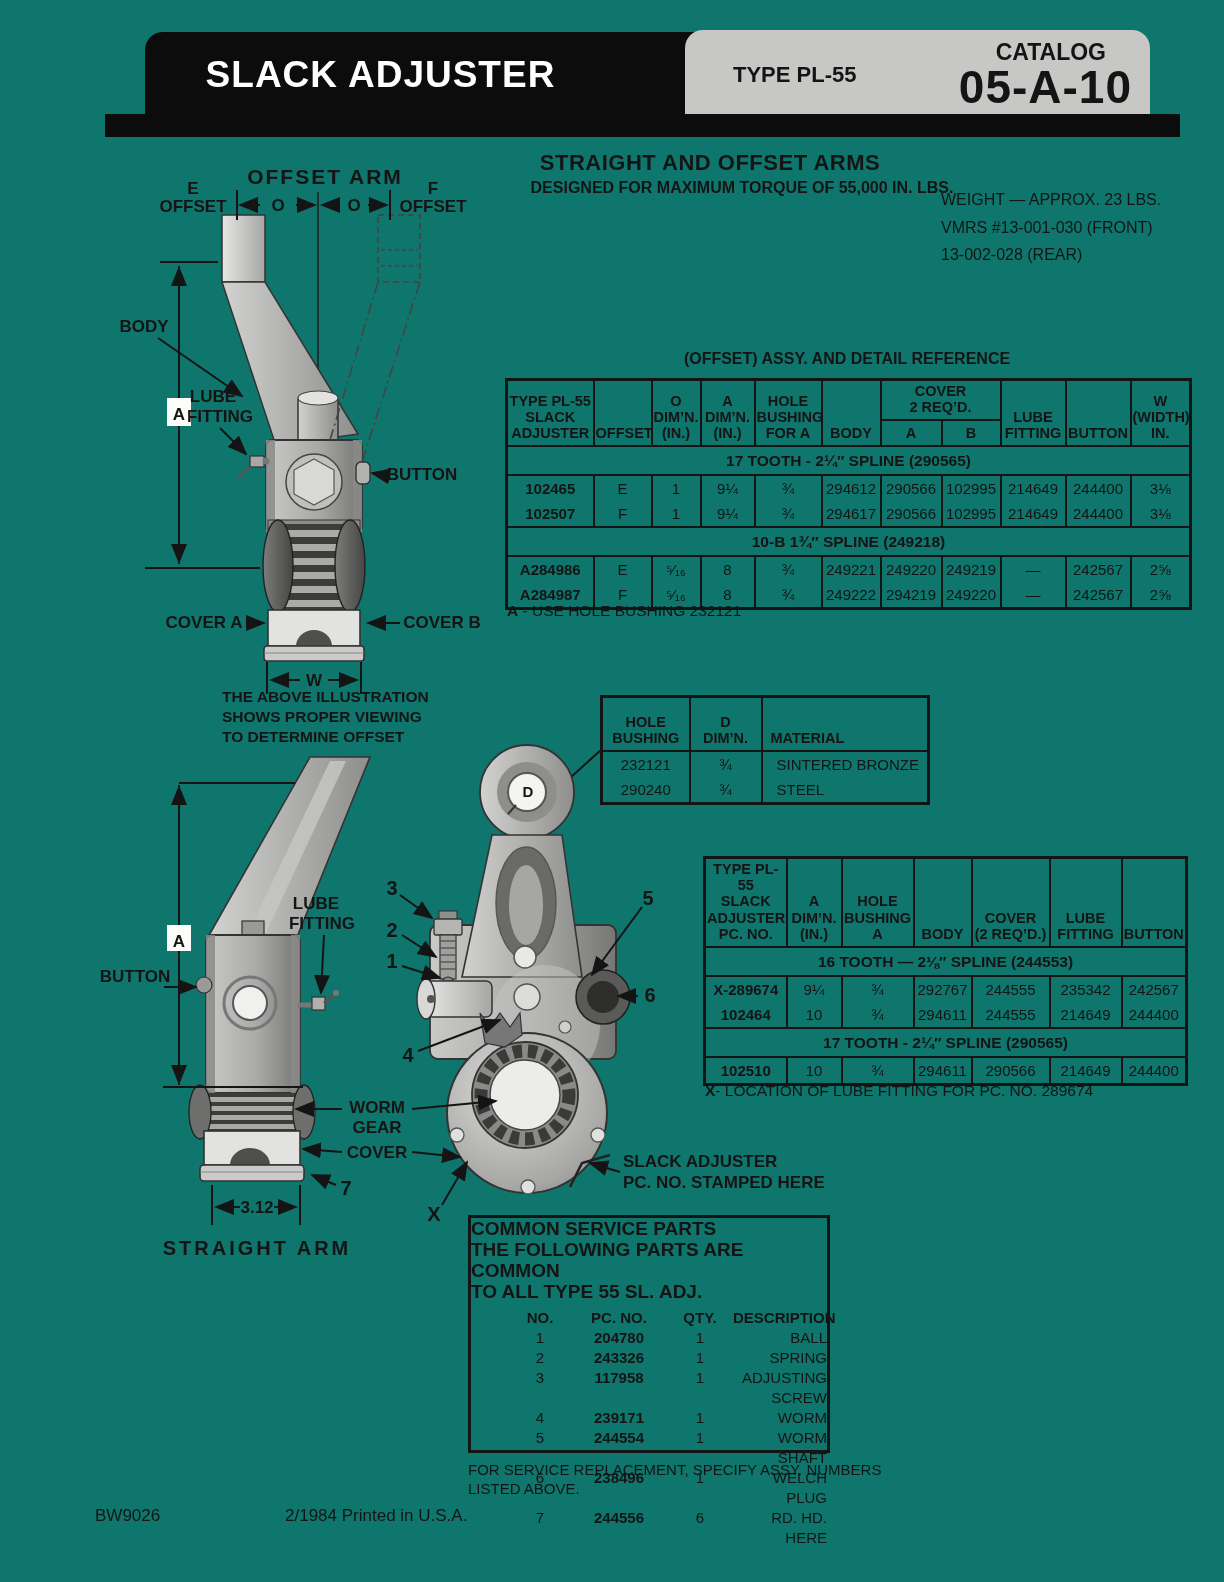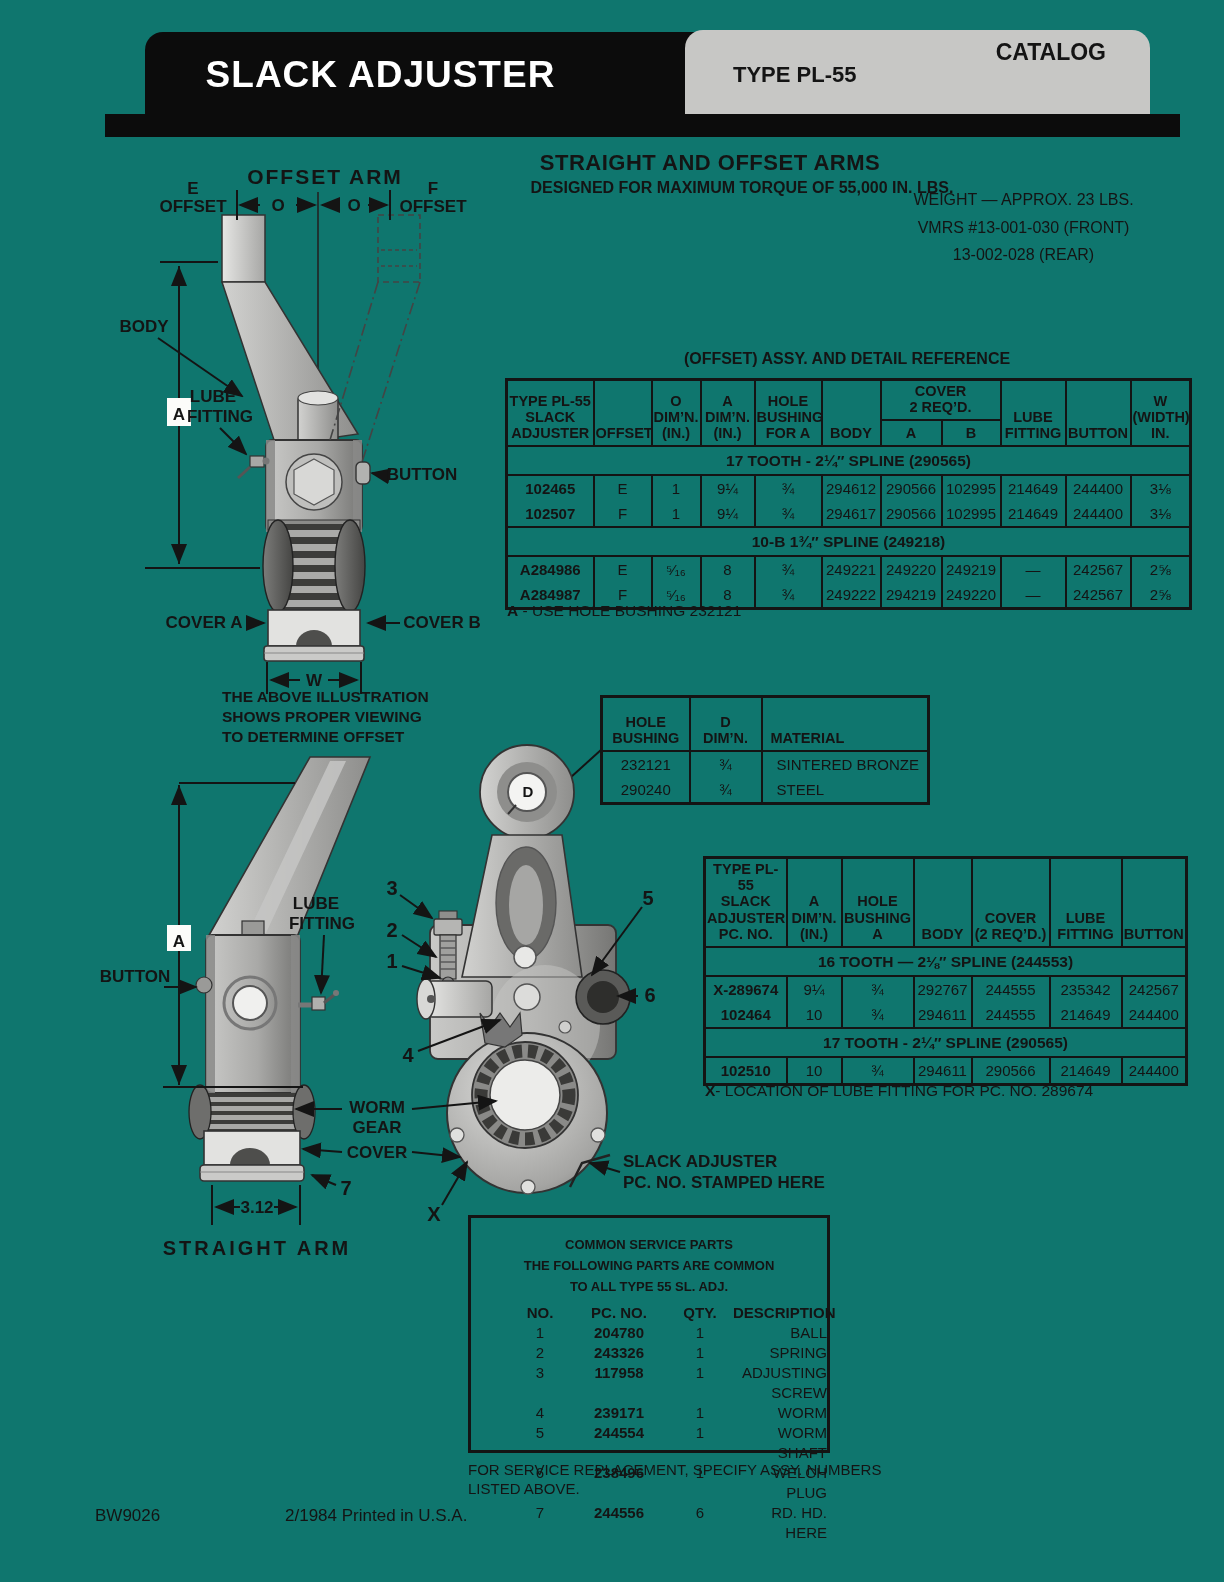--- a/index.html
+++ b/index.html
@@ -18,21 +18,21 @@
   }
   .tab-gray { left:685px; top:30px; width:465px; height:94px; background:#c7c7c5; border-radius:18px 18px 0 0; }
   .tab-gray .type   { position:absolute; left:48px; top:32px; font-size:22px; font-weight:700; }
   .tab-gray .cat    { position:absolute; right:44px; top:9px; font-size:23px; font-weight:700; }
   .tab-gray .catnum { position:absolute; right:18px; top:30px; font-size:46px; font-weight:700; letter-spacing:1px; }
   .black-bar { left:105px; top:114px; width:1075px; height:23px; background:#0c0c0c; }
 
   
   .main-title { left:460px; top:150px; width:500px; text-align:center; font-size:22px; font-weight:700; letter-spacing:0.5px; }
   .main-sub   { left:462px; top:179px; width:560px; text-align:center; font-size:16px; font-weight:700; }
-  .weight-blk { left:906px; top:186px; width:235px; text-align:center; font-size:16px; line-height:27.5px; }
+  .weight-blk { left:941px; top:186px; width:235px; text-align:left; font-size:16px; line-height:27.5px; }
 
   
   .tbl-title { position:absolute; text-align:center; font-size:16px; font-weight:700; }
   table.ref { position:absolute; border-collapse:collapse; table-layout:fixed; border:3px solid #141414; }
   table.ref th {
     border:2px solid #141414; font-weight:700; font-size:14.5px; line-height:1.12;
     white-space:pre-line; vertical-align:bottom; text-align:center; padding:2px 1px 4px;
   }
   table.ref td { border:2px solid #141414; font-size:15px; text-align:center; padding:0 1px; }
   table.ref .section-row td { font-weight:700; height:27px; font-size:15.5px; }
@@ -41,21 +41,21 @@
   table.ref th.sub { height:24px; vertical-align:middle; padding:0; }
   .footnote { position:absolute; font-size:15.5px; }
   .footnote b { font-weight:700; }
 
   table.bushing td { font-weight:400 !important; }
   table.bushing td:nth-child(3), table.bushing th:nth-child(3) { text-align:left; padding-left:14px; }
   table.bushing th:nth-child(3) { padding-left:8px; }
 
   
   .svc-box { left:468px; top:1215px; width:362px; height:238px; border:3px solid #141414; box-sizing:border-box; }
-  .svc-title { text-align:center; font-weight:700; font-size:13px; line-height:21px; padding-top:16px; }
+  .svc-title { text-align:left; font-weight:700; font-size:19px; line-height:21px; padding-top:0; }
   .svc-grid { display:grid; grid-template-columns:58px 100px 62px auto; line-height:20px; font-size:15px;padding-left:40px; }
   .svc-grid span:nth-child(1), .svc-grid span:nth-child(2), .svc-grid span:nth-child(3) { text-align:center; }
   .svc-grid span:nth-child(4) { text-align:right; padding-left:2px; }
   .svc-head { font-weight:700; margin-top:6px; }
   .svc-row span:nth-child(2) { font-weight:700; }
   .svc-note { left:468px; top:1460px; font-size:15px; line-height:19px; }
 
   .footer-left   { left:95px;  top:1506px; font-size:17px;text-align:right; }
   .footer-center { left:285px; top:1506px; font-size:17px; }
 
@@ -76,20 +76,21 @@
 <body>
 
 <div class="page">
 
   <div class="abs tab-black">
     <div class="title">SLACK ADJUSTER</div>
   </div>
   <div class="abs tab-gray">
     <div class="type">TYPE PL-55</div>
     <div class="cat">CATALOG</div>
+    <div class="catnum">05-A-10</div>
   </div>
   <div class="abs black-bar"></div>
 
   <div class="abs main-title">STRAIGHT AND OFFSET ARMS</div>
   <div class="abs main-sub">DESIGNED FOR MAXIMUM TORQUE OF 55,000 IN. LBS.</div>
   <div class="abs weight-blk">
     <div>WEIGHT — APPROX. 23 LBS.</div>
     <div>VMRS #13-001-030 (FRONT)</div>
     <div>13-002-028 (REAR)</div>
   </div>

